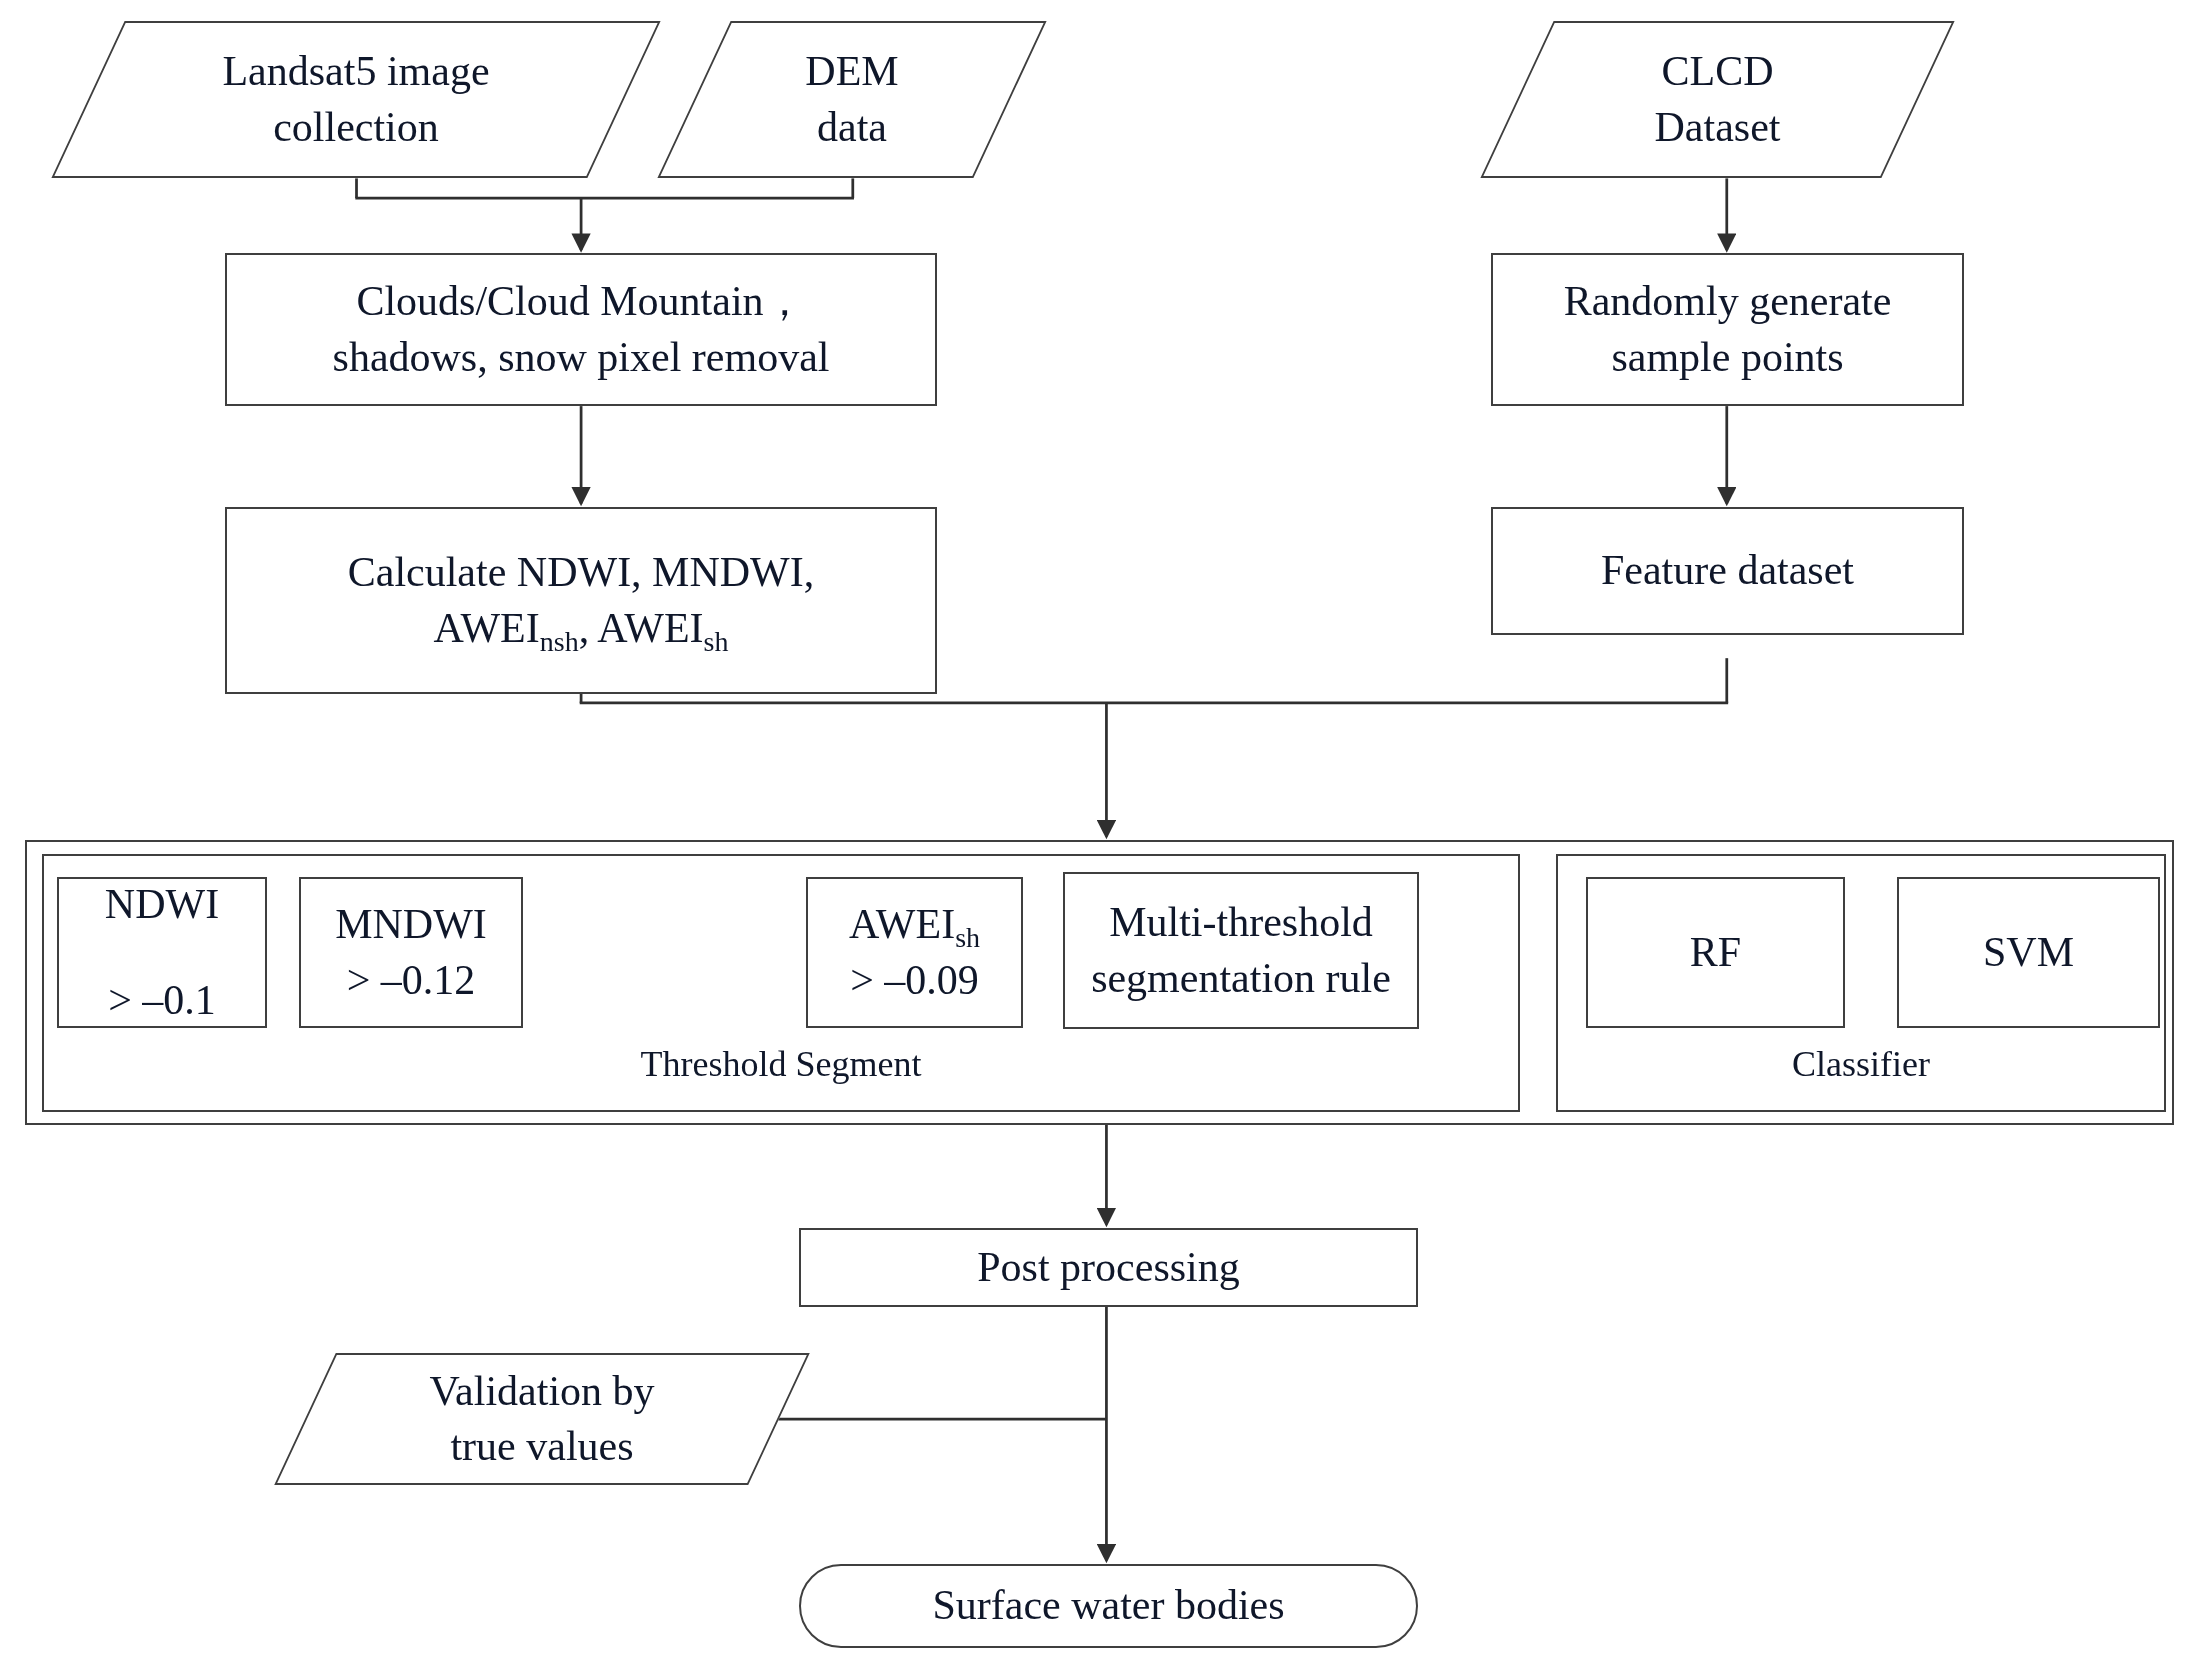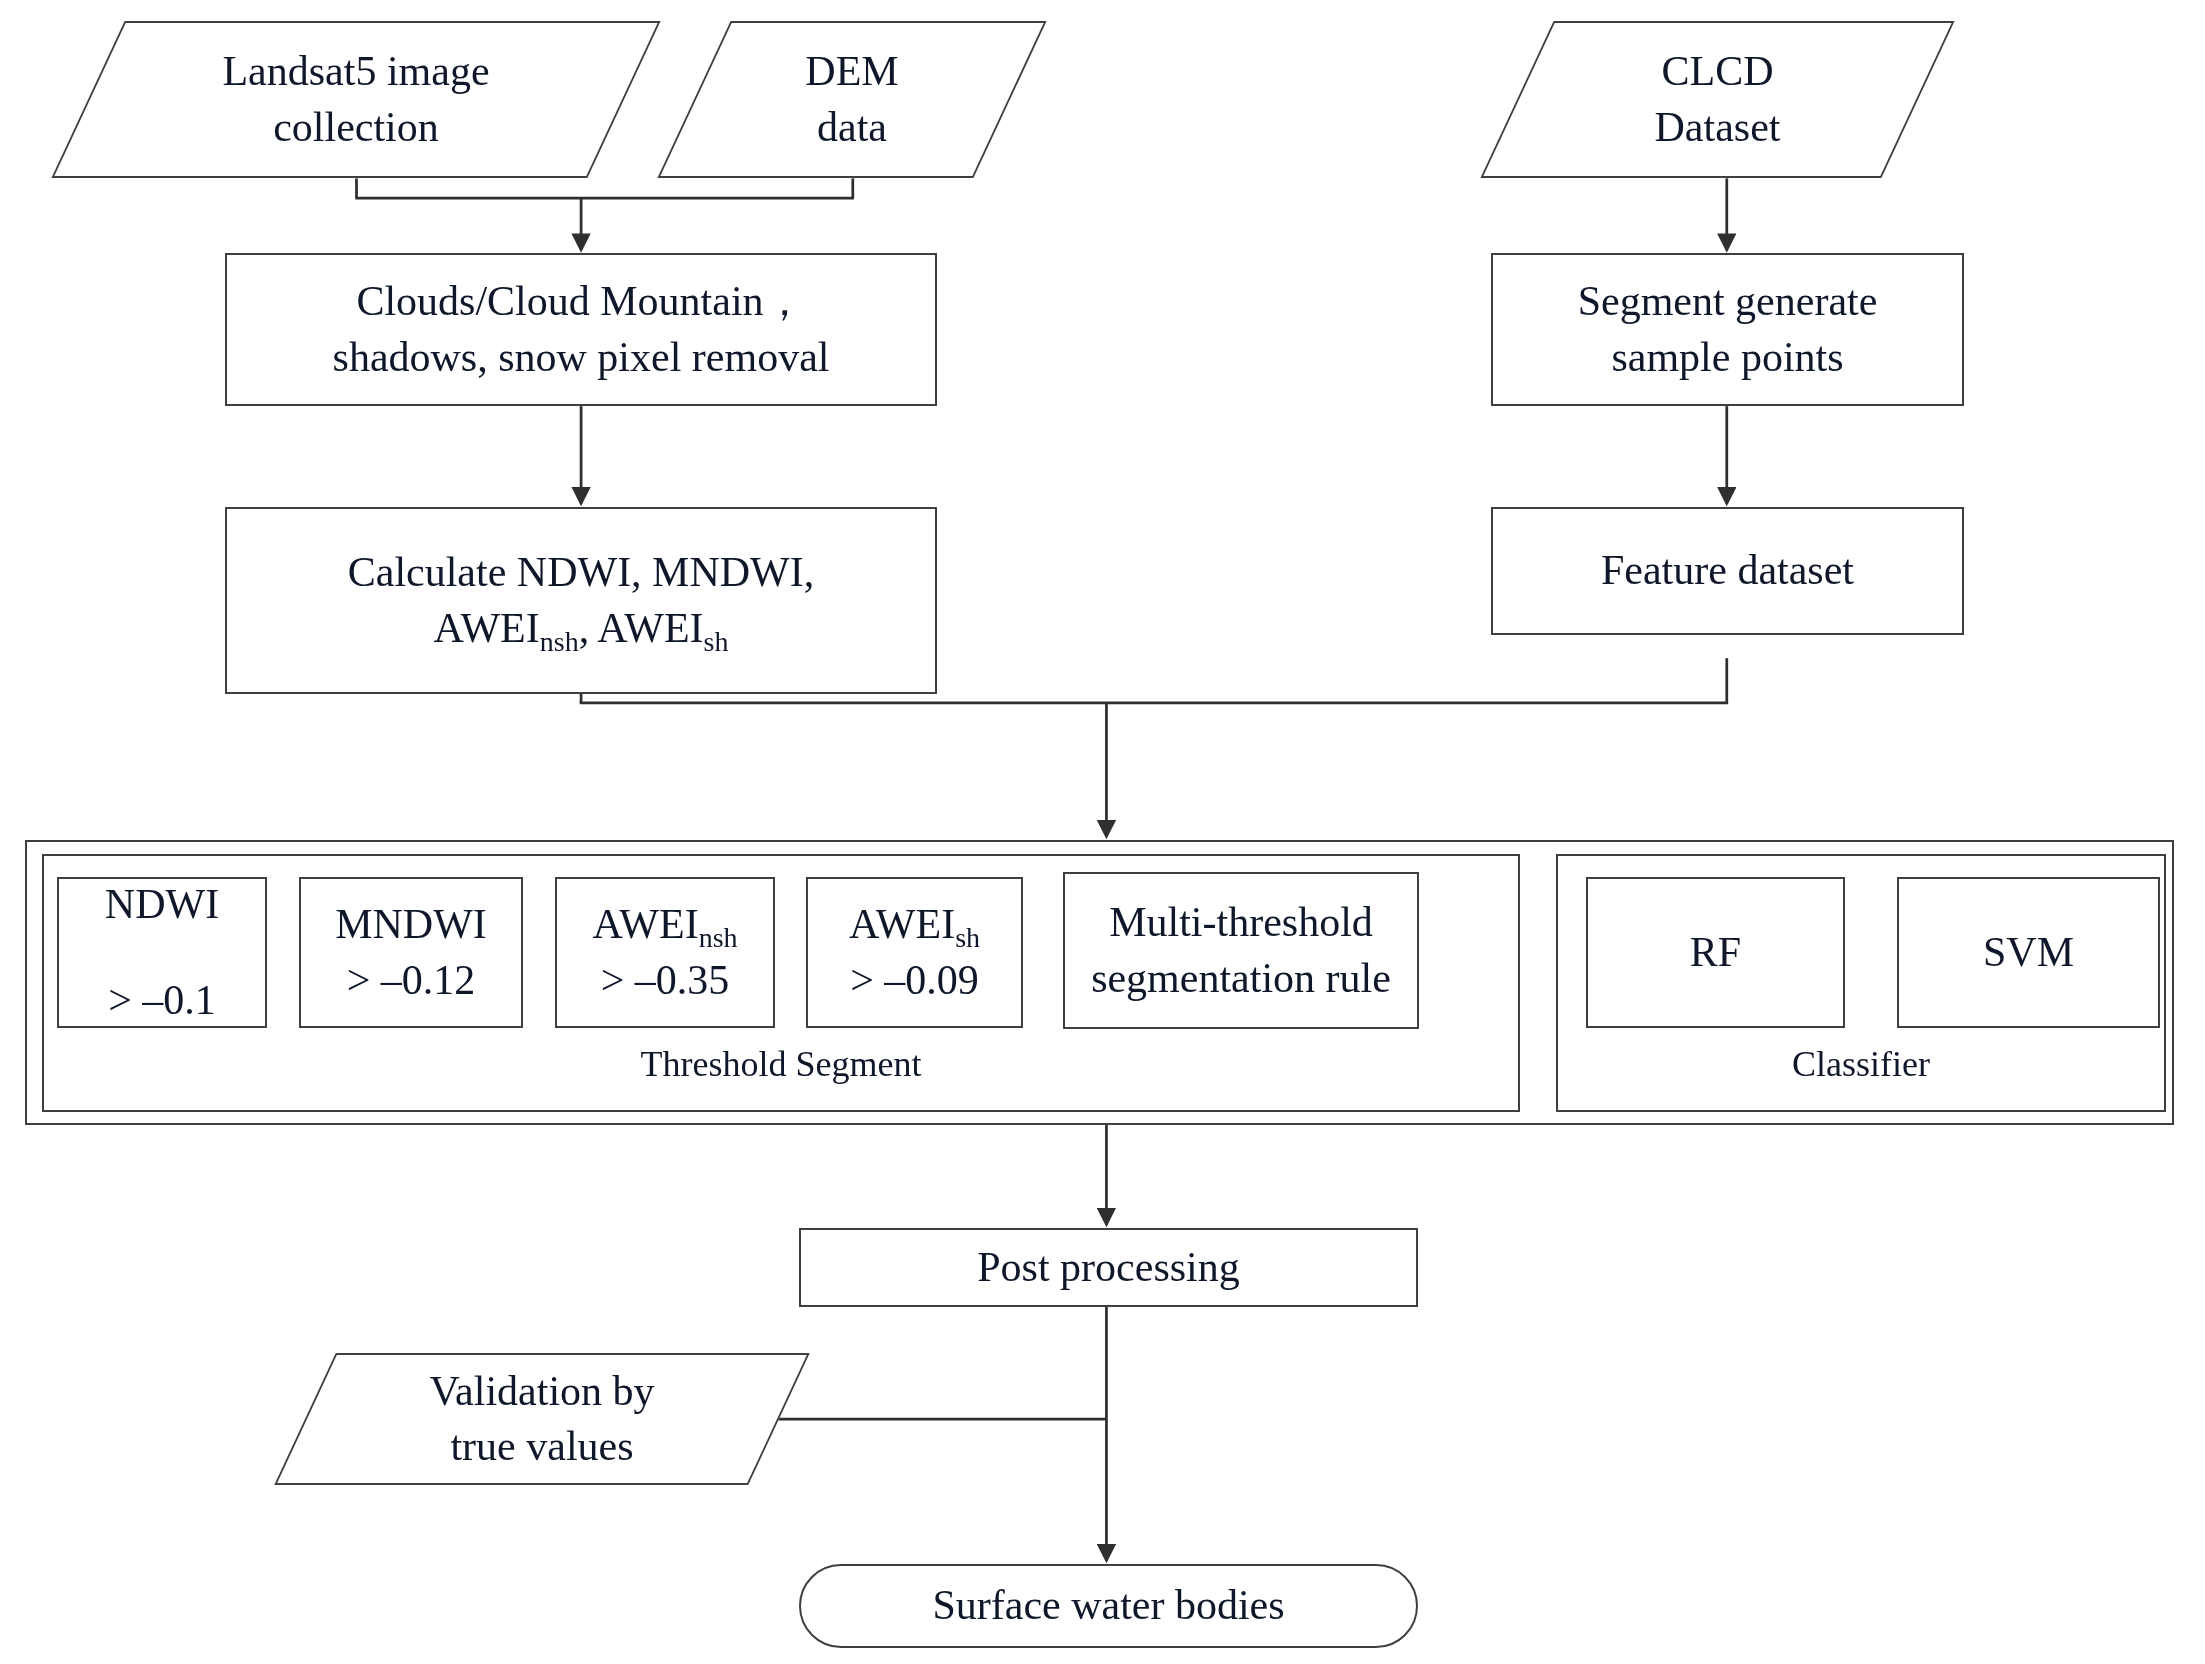--- a/index.html
+++ b/index.html
@@ -125,21 +125,21 @@
     <div>Clouds/Cloud Mountain，</div>
     <div>shadows, snow pixel removal</div>
   </div>
 
   <div class="node" style="left:225px; top:507px; width:712px; height:187px;">
     <div>Calculate NDWI, MNDWI,</div>
     <div class="nowrap"><span>AWEI</span><sub class="sx">nsh</sub><span>, </span><span>AWEI</span><sub class="sx">sh</sub></div>
   </div>
 
   <div class="node" style="left:1491px; top:253px; width:473px; height:153px;">
-    <div>Segment generate</div>
+    <div>Randomly generate</div>
     <div>sample points</div>
   </div>
 
   <div class="node" style="left:1491px; top:507px; width:473px; height:128px;">
     <div>Feature dataset</div>
   </div>
 
   <div class="frame" style="left:25px; top:840px; width:2149px; height:285px;"></div>
 
   <div class="frame" style="left:42px; top:854px; width:1478px; height:258px;"></div>
@@ -148,24 +148,20 @@
   <div class="node" style="left:57px; top:877px; width:210px; height:151px;gap:40px;">
     <div class="nowrap"><span>NDWI</span><sub class="sx"></sub></div>
     <div>&gt; –0.1</div>
   </div>
 
   <div class="node" style="left:299px; top:877px; width:224px; height:151px;">
     <div class="nowrap"><span>MNDWI</span><sub class="sx"></sub></div>
     <div>&gt; –0.12</div>
   </div>
 
-  <div class="node" style="left:555px; top:877px; width:220px; height:151px;">
-    <div class="nowrap"><span>AWEI</span><sub class="sx">nsh</sub></div>
-    <div>&gt; –0.35</div>
-  </div>
 
   <div class="node" style="left:806px; top:877px; width:217px; height:151px;">
     <div class="nowrap"><span>AWEI</span><sub class="sx">sh</sub></div>
     <div>&gt; –0.09</div>
   </div>
 
   <div class="node" style="left:1063px; top:872px; width:356px; height:157px;">
     <div>Multi-threshold</div>
     <div>segmentation rule</div>
   </div>

